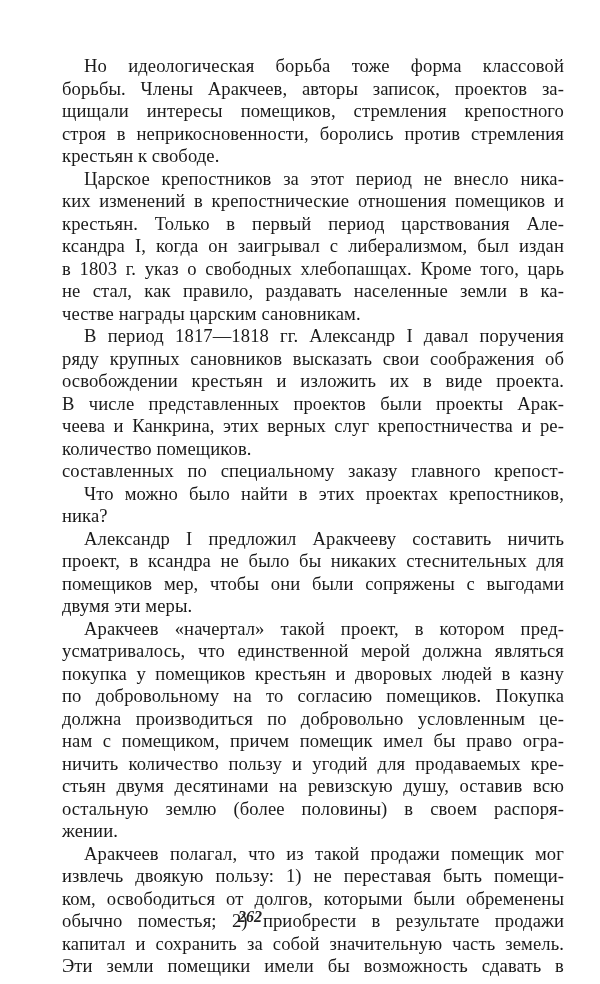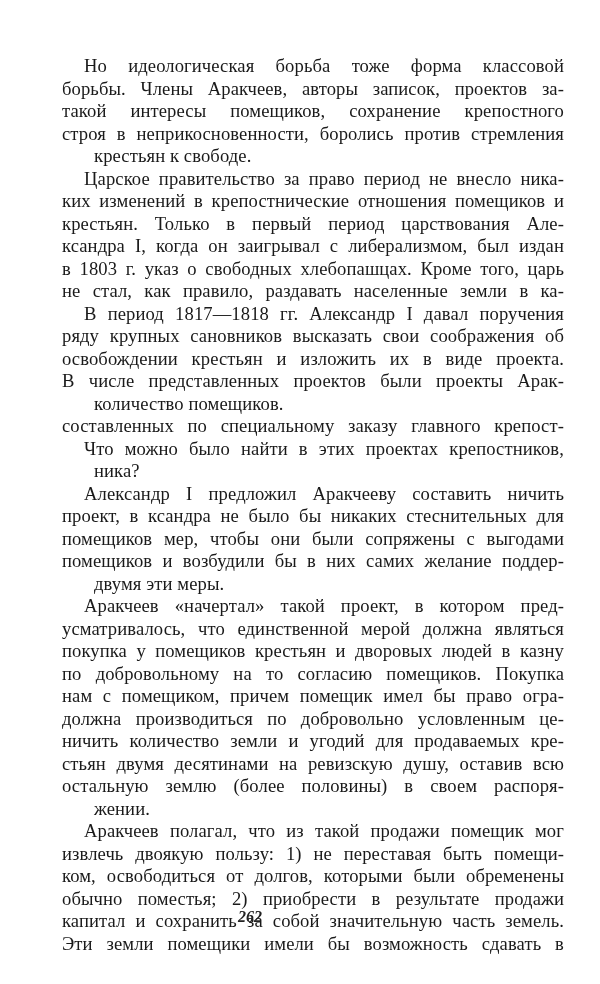--- a/index.html
+++ b/index.html
@@ -28,21 +28,20 @@
       white-space: nowrap;
       text-align: justify;
       text-align-last: justify;
       letter-spacing: 0.1px;
     }
     .line.indent {
       padding-left: 22px;
     }
     .line.last {
       text-align-last: left;
-      margin-left: 32px;
     }
     .page-number {
       position: absolute;
       left: 0;
       width: 500px;
       top: 908px;
       text-align: center;
       font-size: 16px;
       font-style: italic;
       font-weight: bold;
@@ -50,64 +49,65 @@
     }
   </style>
 </head>
 <body>
 
 <div class="page">
 
   <div>
     <div class="line indent">Но идеологическая борьба тоже форма  классовой</div>
     <div class="line">борьбы. Члены Аракчеев, авторы записок, проектов за-</div>
-    <div class="line">такой интересы помещиков,  сохранение крепостного</div>
+    <div class="line">щищали интересы помещиков,  стремления крепостного</div>
     <div class="line">строя в неприкосновенности, боролись против стремления</div>
     <div class="line last">крестьян к свободе.</div>
   </div>
 
   <div>
-    <div class="line indent">Царское правительство за право период не внесло ника-</div>
+    <div class="line indent">Царское крепостников за этот период не внесло ника-</div>
     <div class="line">ких изменений в крепостнические отношения помещиков и</div>
     <div class="line">крестьян. Только в первый период царствования Але-</div>
     <div class="line">ксандра I, когда он заигрывал с либерализмом, был издан</div>
     <div class="line">в 1803 г. указ о свободных хлебопашцах. Кроме того, царь</div>
     <div class="line">не стал, как правило, раздавать населенные земли в ка-</div>
+    <div class="line last">честве награды царским сановникам.</div>
   </div>
 
   <div>
     <div class="line indent">В период 1817—1818 гг. Александр I давал поручения</div>
     <div class="line">ряду крупных сановников высказать свои соображения об</div>
     <div class="line">освобождении крестьян и изложить их в виде проекта.</div>
     <div class="line">В числе представленных проектов были проекты Арак-</div>
+    <div class="line">чеева и Канкрина, этих верных слуг крепостничества и ре-</div>
     <div class="line last">количество помещиков.</div>
   </div>
 
   <div>
     <div class="line">составленных по специальному заказу главного крепост-</div>
     <div class="line indent">Что можно было найти в этих проектах крепостников,</div>
     <div class="line last">ника?</div>
   </div>
 
   <div>
     <div class="line indent">Александр I предложил Аракчееву составить ничить</div>
     <div class="line">проект, в ксандра не было бы никаких стеснительных для</div>
     <div class="line">помещиков мер, чтобы они были сопряжены с выгодами</div>
-    <div class="line">помещиков и возбудили бы в них самих желание поддер-</div>
     <div class="line last">двумя эти меры.</div>
   </div>
 
   <div>
     <div class="line indent">Аракчеев «начертал» такой проект, в котором пред-</div>
     <div class="line">усматривалось, что единственной мерой должна являться</div>
     <div class="line">покупка у помещиков крестьян и дворовых людей в казну</div>
     <div class="line">по добровольному  на то согласию помещиков. Покупка</div>
+    <div class="line">должна производиться по добровольно условленным це-</div>
     <div class="line">нам с помещиком, причем помещик имел бы право огра-</div>
-    <div class="line">должна производиться по добровольно условленным це-</div>
-    <div class="line">ничить количество земли и угодий для продаваемых кре-</div>
+    <div class="line">ничить количество пользу и угодий для продаваемых кре-</div>
     <div class="line">стьян двумя десятинами на ревизскую душу, оставив всю</div>
     <div class="line">остальную землю (более половины) в своем распоря-</div>
     <div class="line last">жении.</div>
   </div>
 
   <div>
     <div class="line indent">Аракчеев полагал, что из такой продажи помещик мог</div>
     <div class="line">извлечь двоякую пользу: 1) не переставая быть помещи-</div>
     <div class="line">ком, освободиться от долгов, которыми были обременены</div>
     <div class="line">обычно поместья; 2) приобрести в результате продажи</div>

